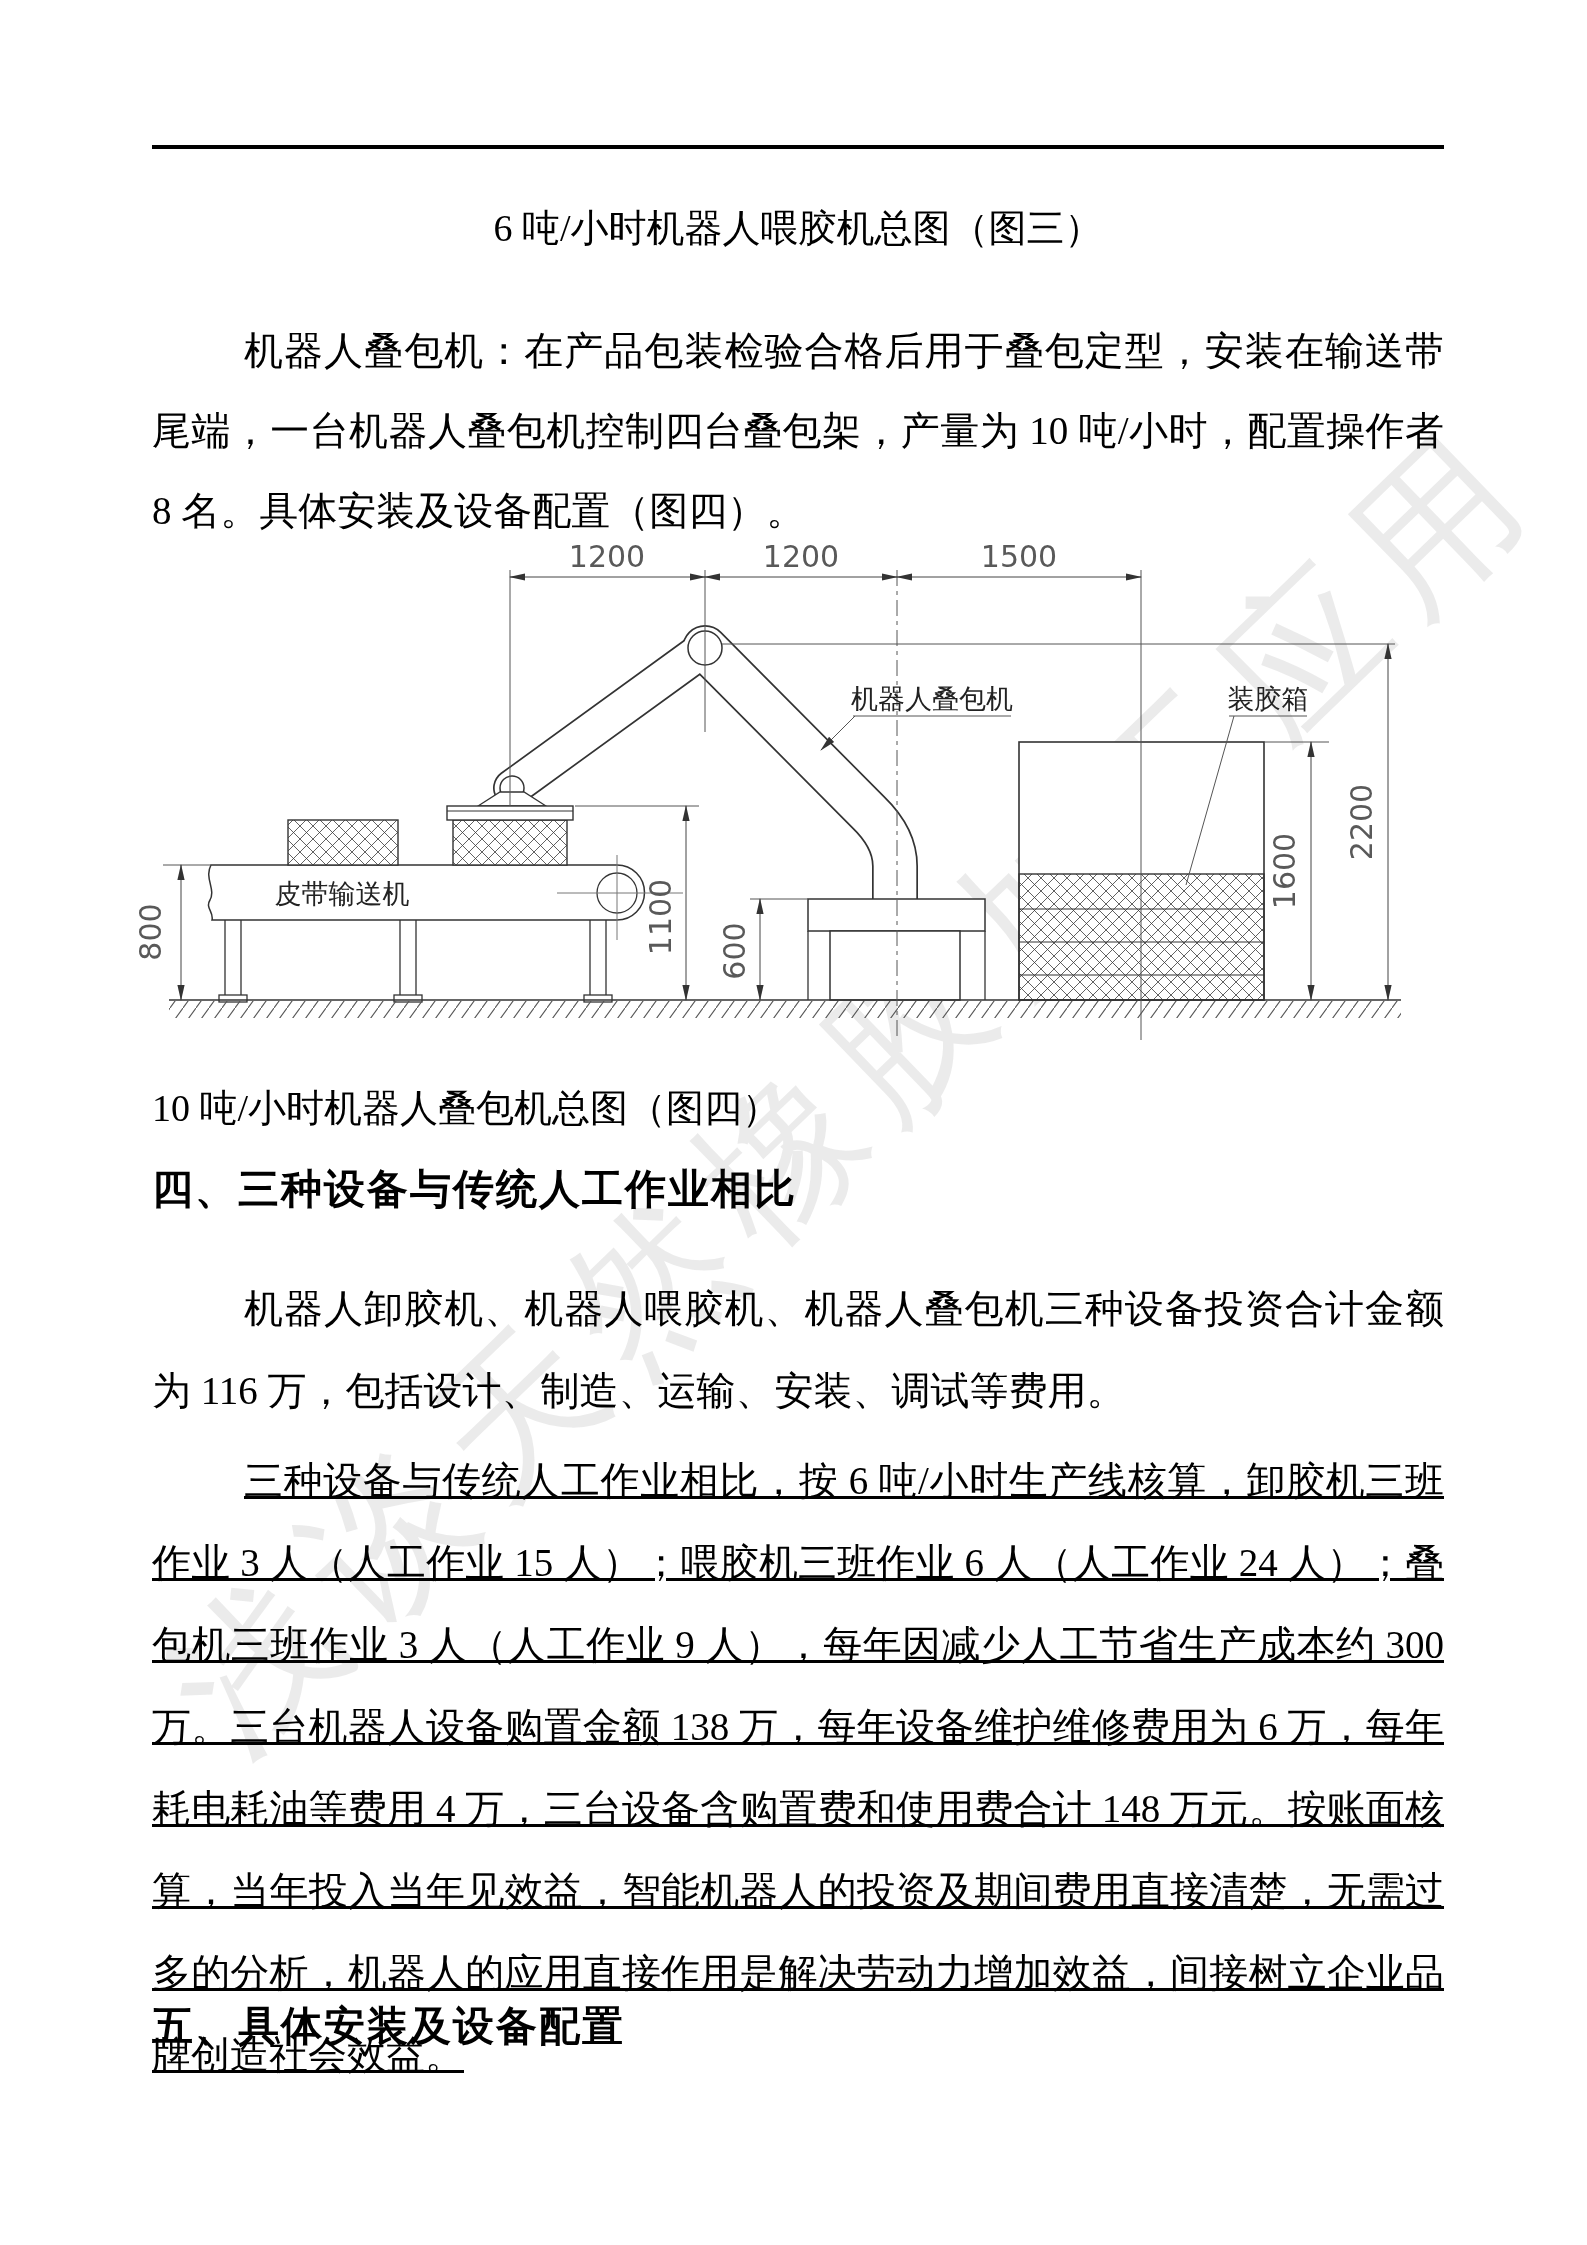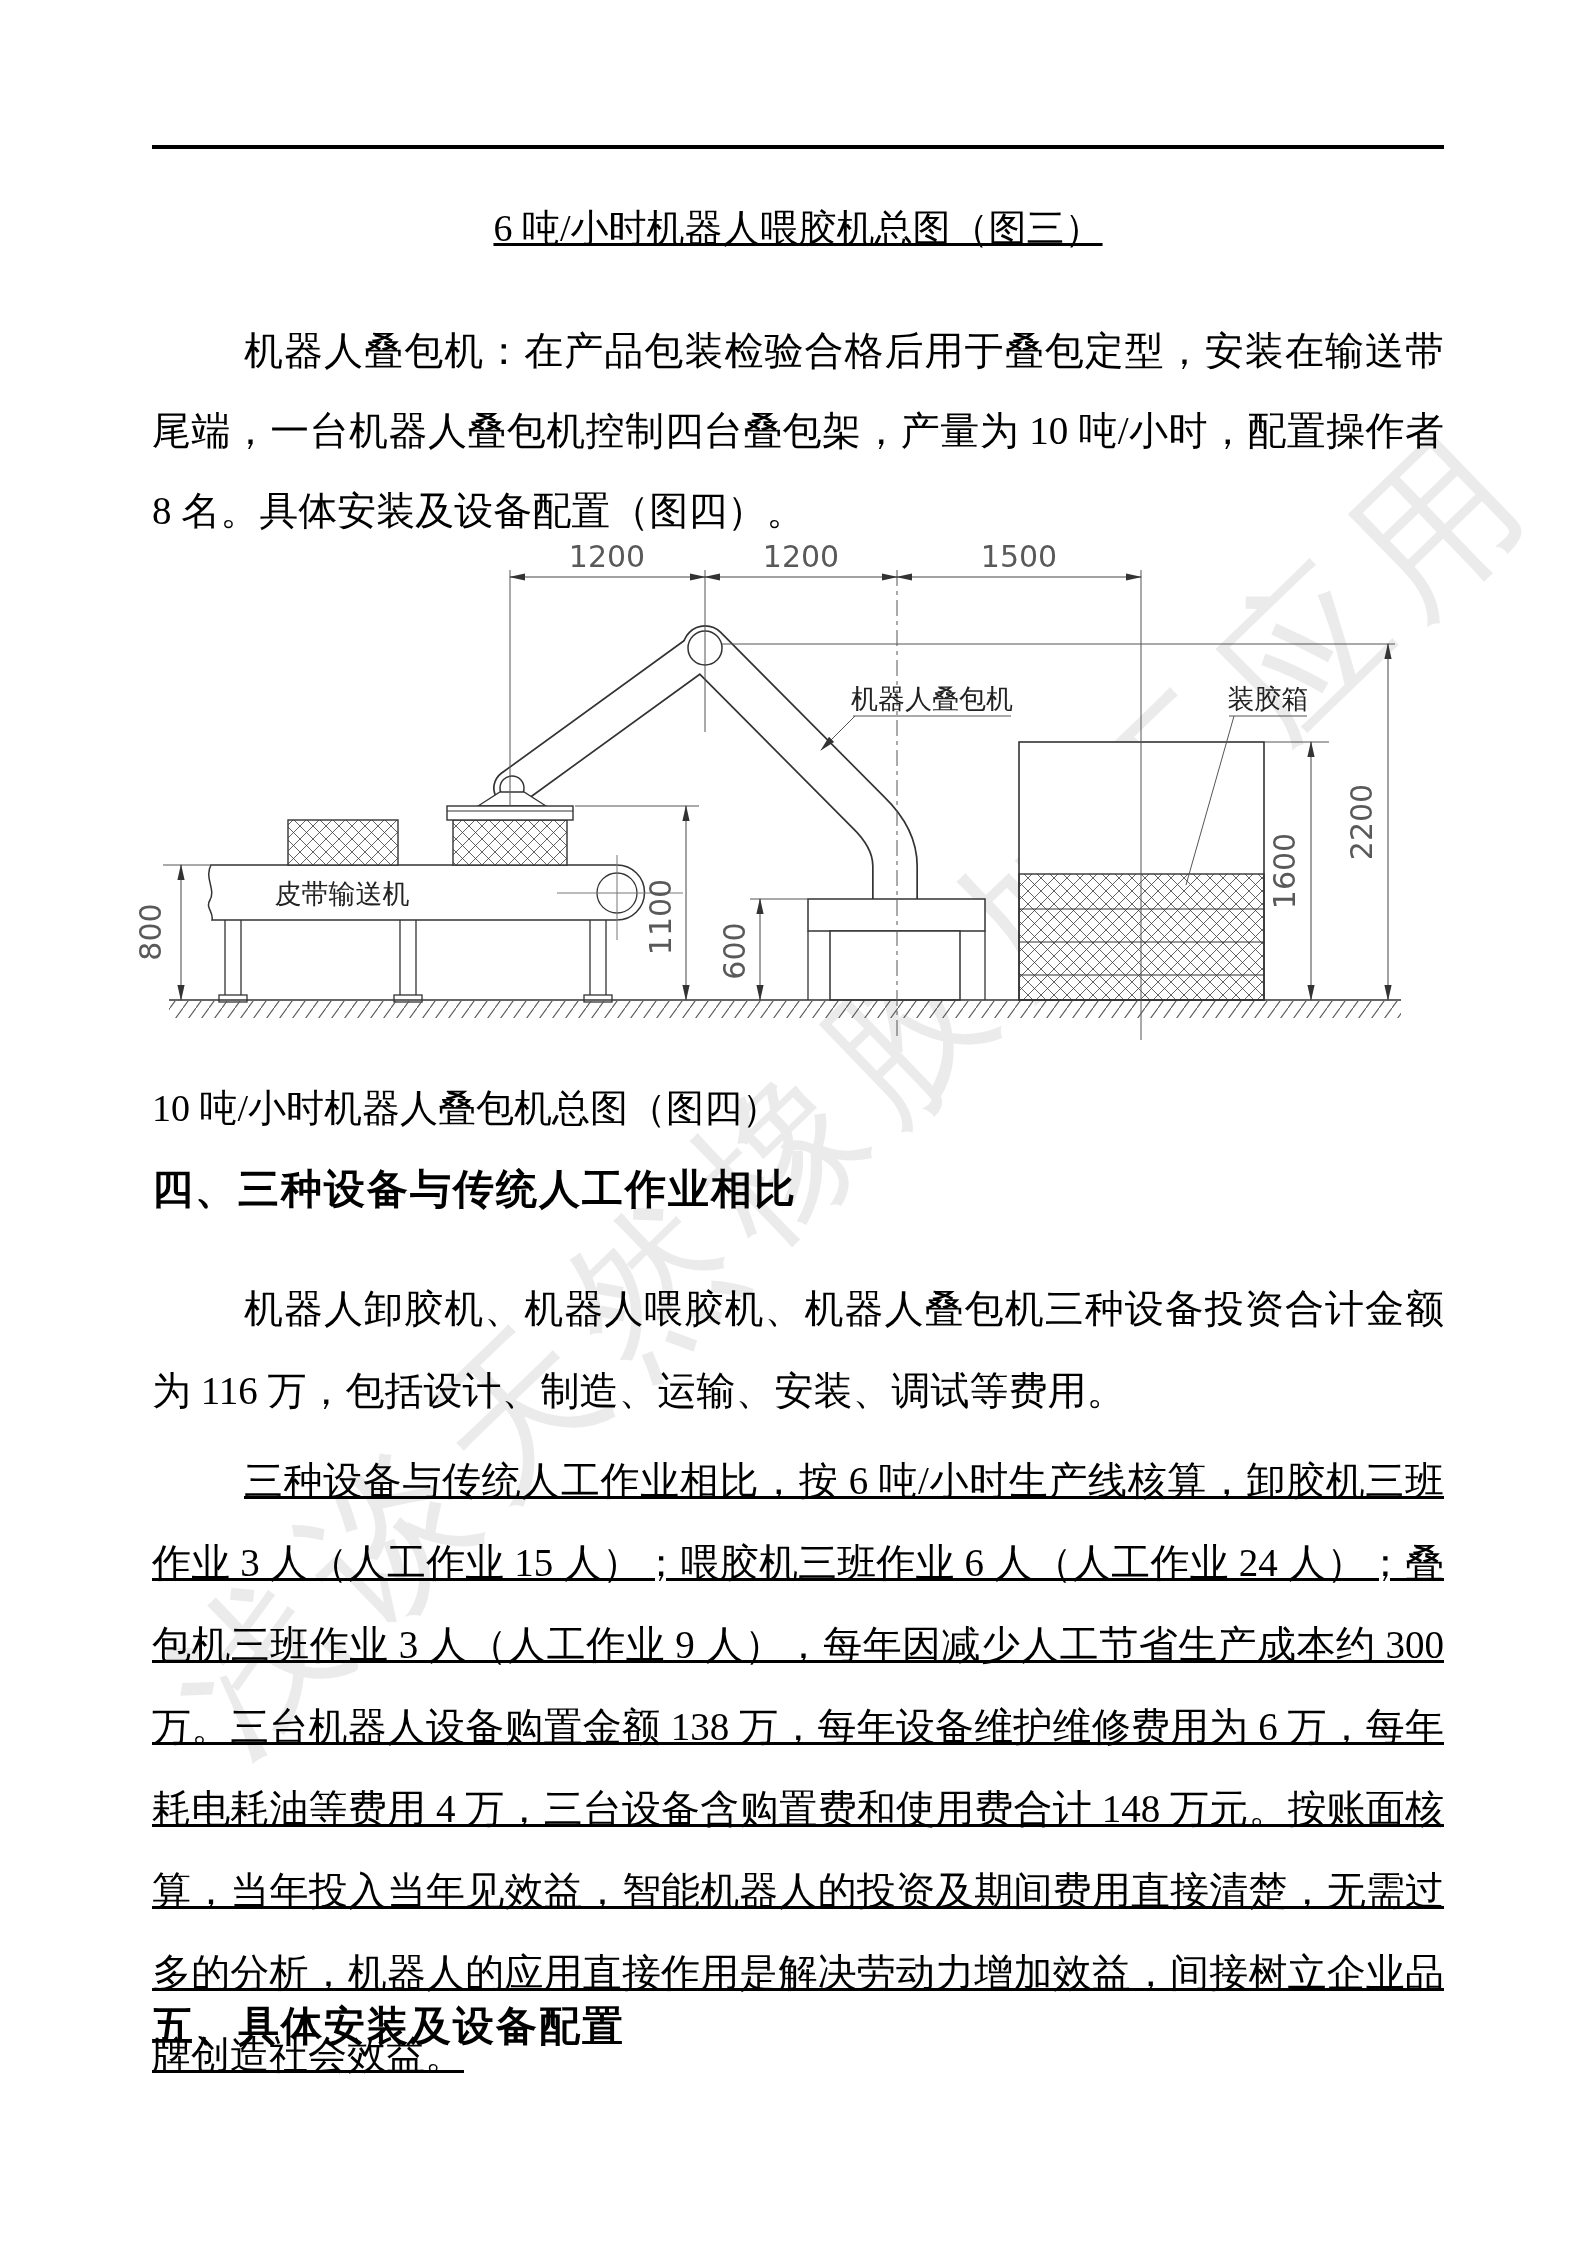--- a/index.html
+++ b/index.html
@@ -21,21 +21,21 @@
     transform:rotate(-44deg);
     transform-origin:0 50%;
     font-family:"Liberation Serif","DejaVu Serif",serif;
     pointer-events:none;
     z-index:0;
   }
   .content{position:absolute;left:152px;width:1292px;z-index:1;}
   .rule{position:absolute;left:152px;top:145px;width:1292px;border-top:4px solid #000;z-index:1;}
   .doc-title{
     position:absolute;top:198px;
-    text-align:center;font-size:38px;line-height:60px;text-decoration:underline;
+    text-align:center;font-size:38px;line-height:60px;
   }
   .para{
     font-size:39px;line-height:80px;
     text-align:justify;text-indent:92px;
   }
   .para-1{position:absolute;top:272px;}
   .para-2{position:absolute;top:1229px;line-height:82px;}
   .para-3{position:absolute;top:1401px;line-height:82px;text-decoration:underline;}
   .fig-caption{
     position:absolute;top:1068px;

